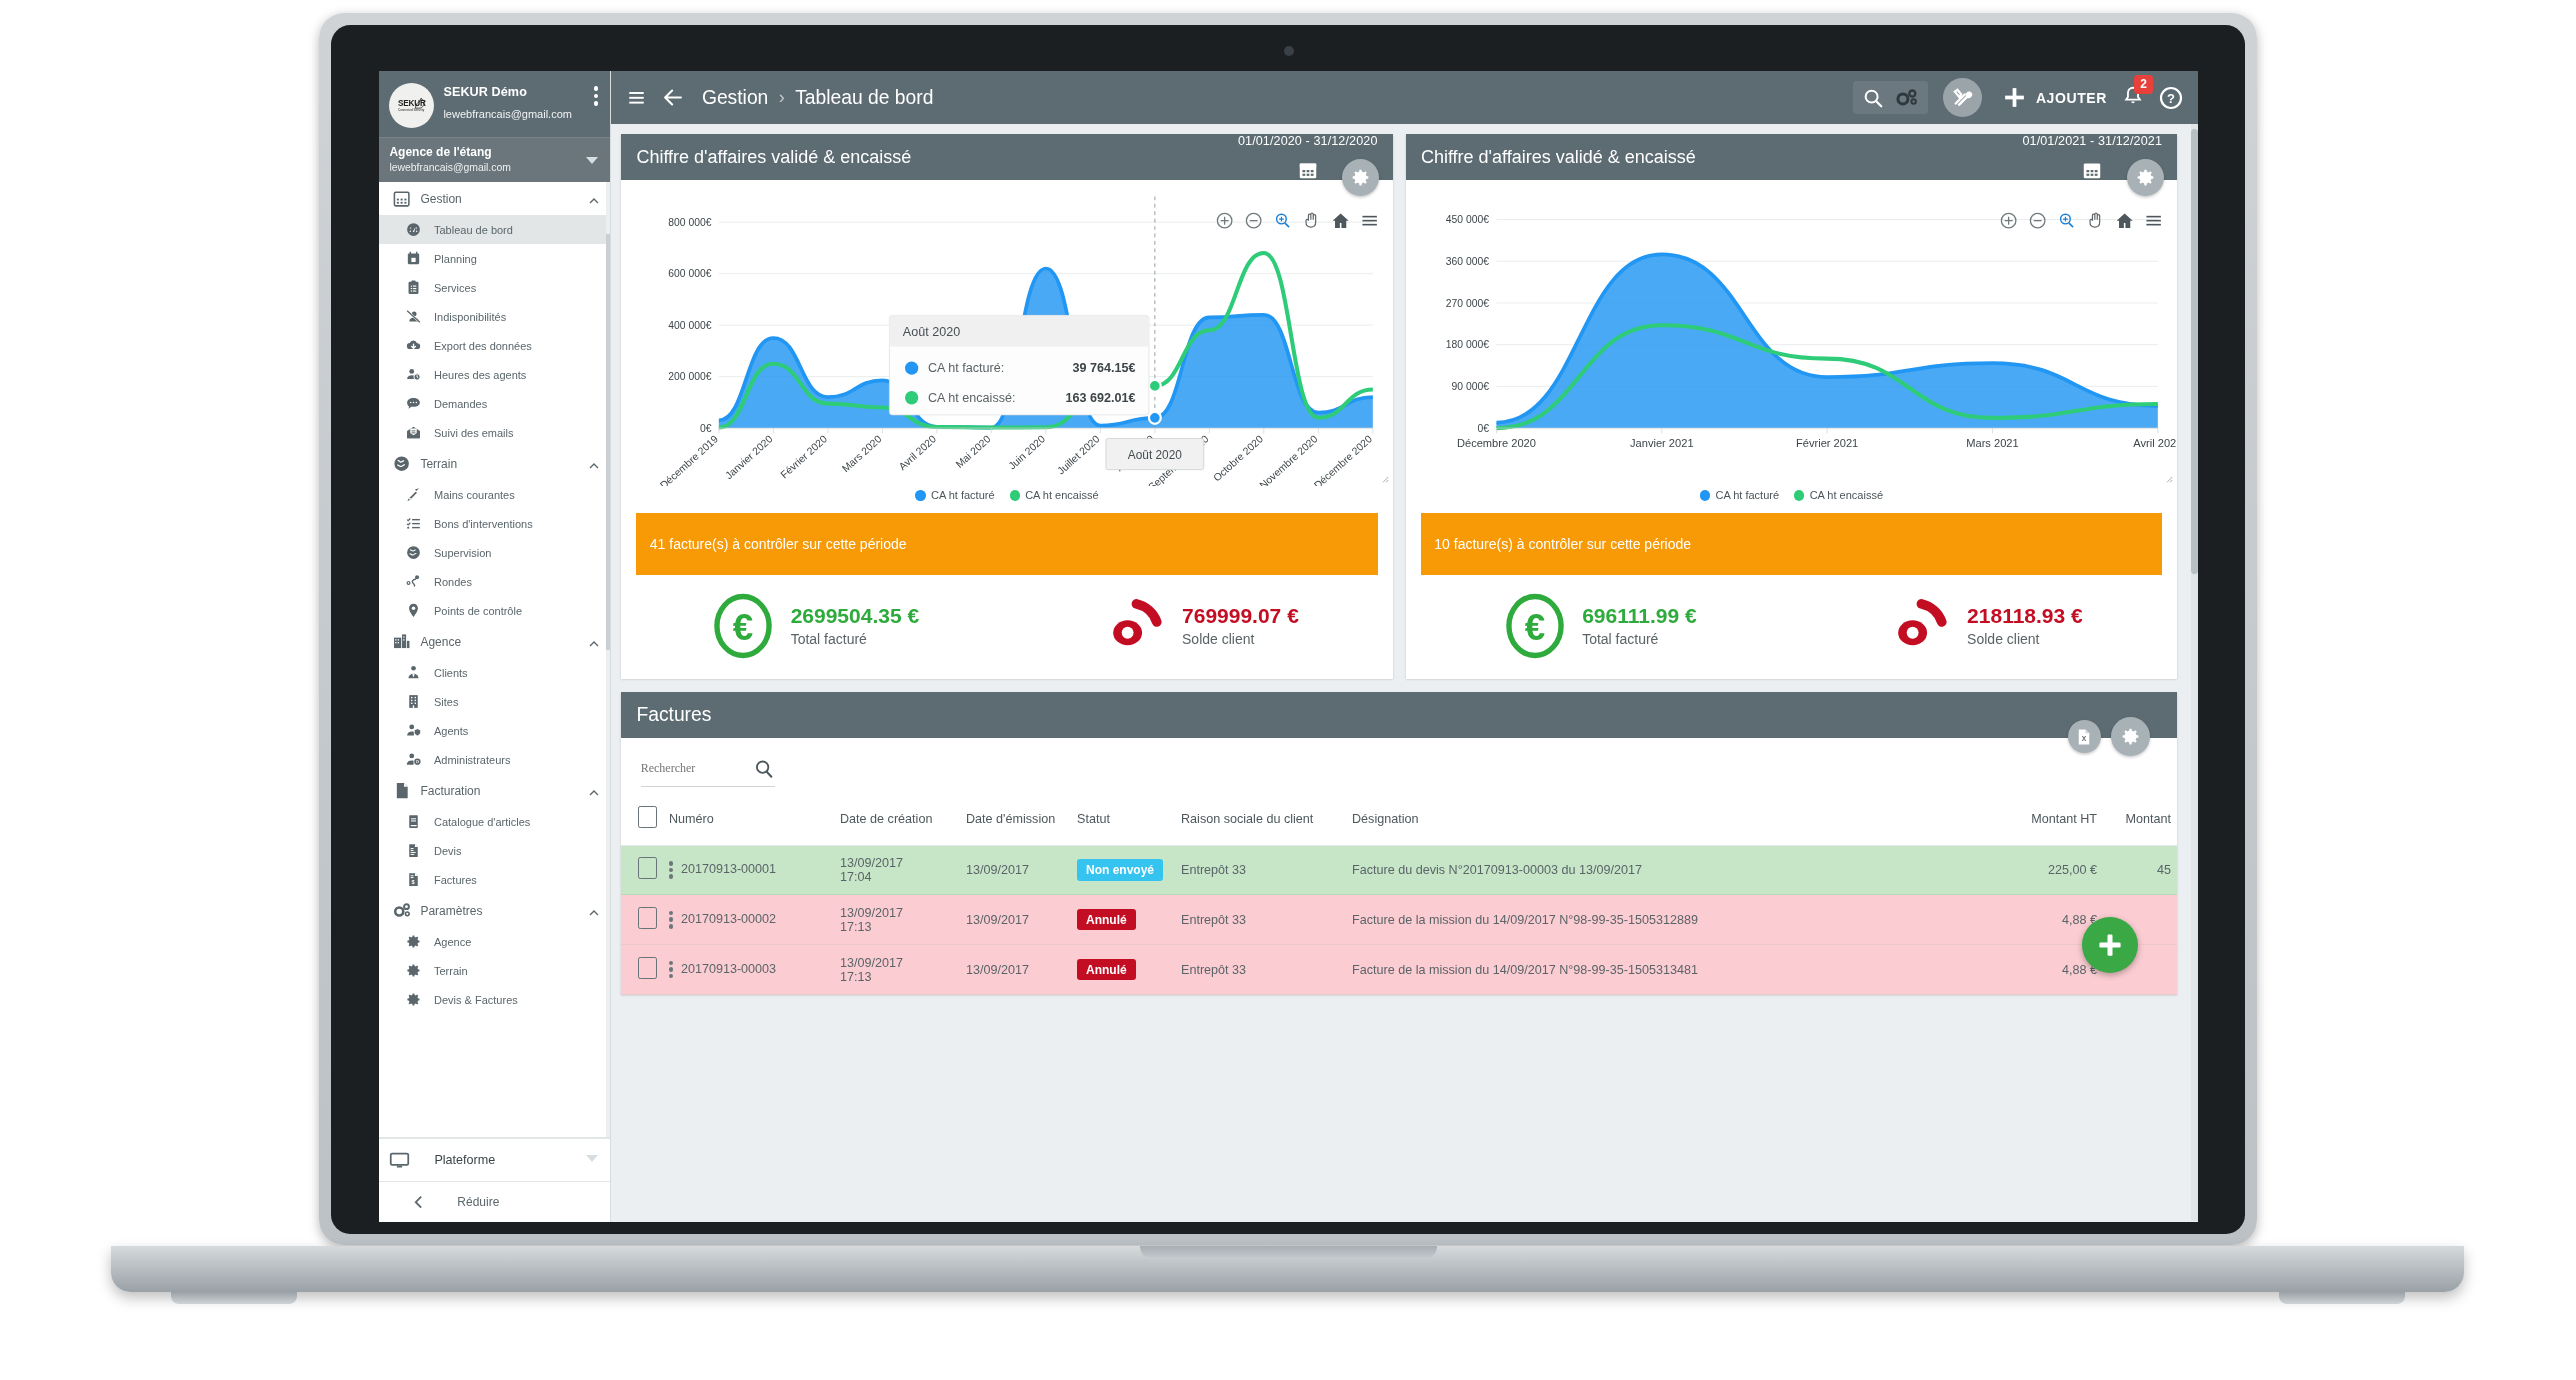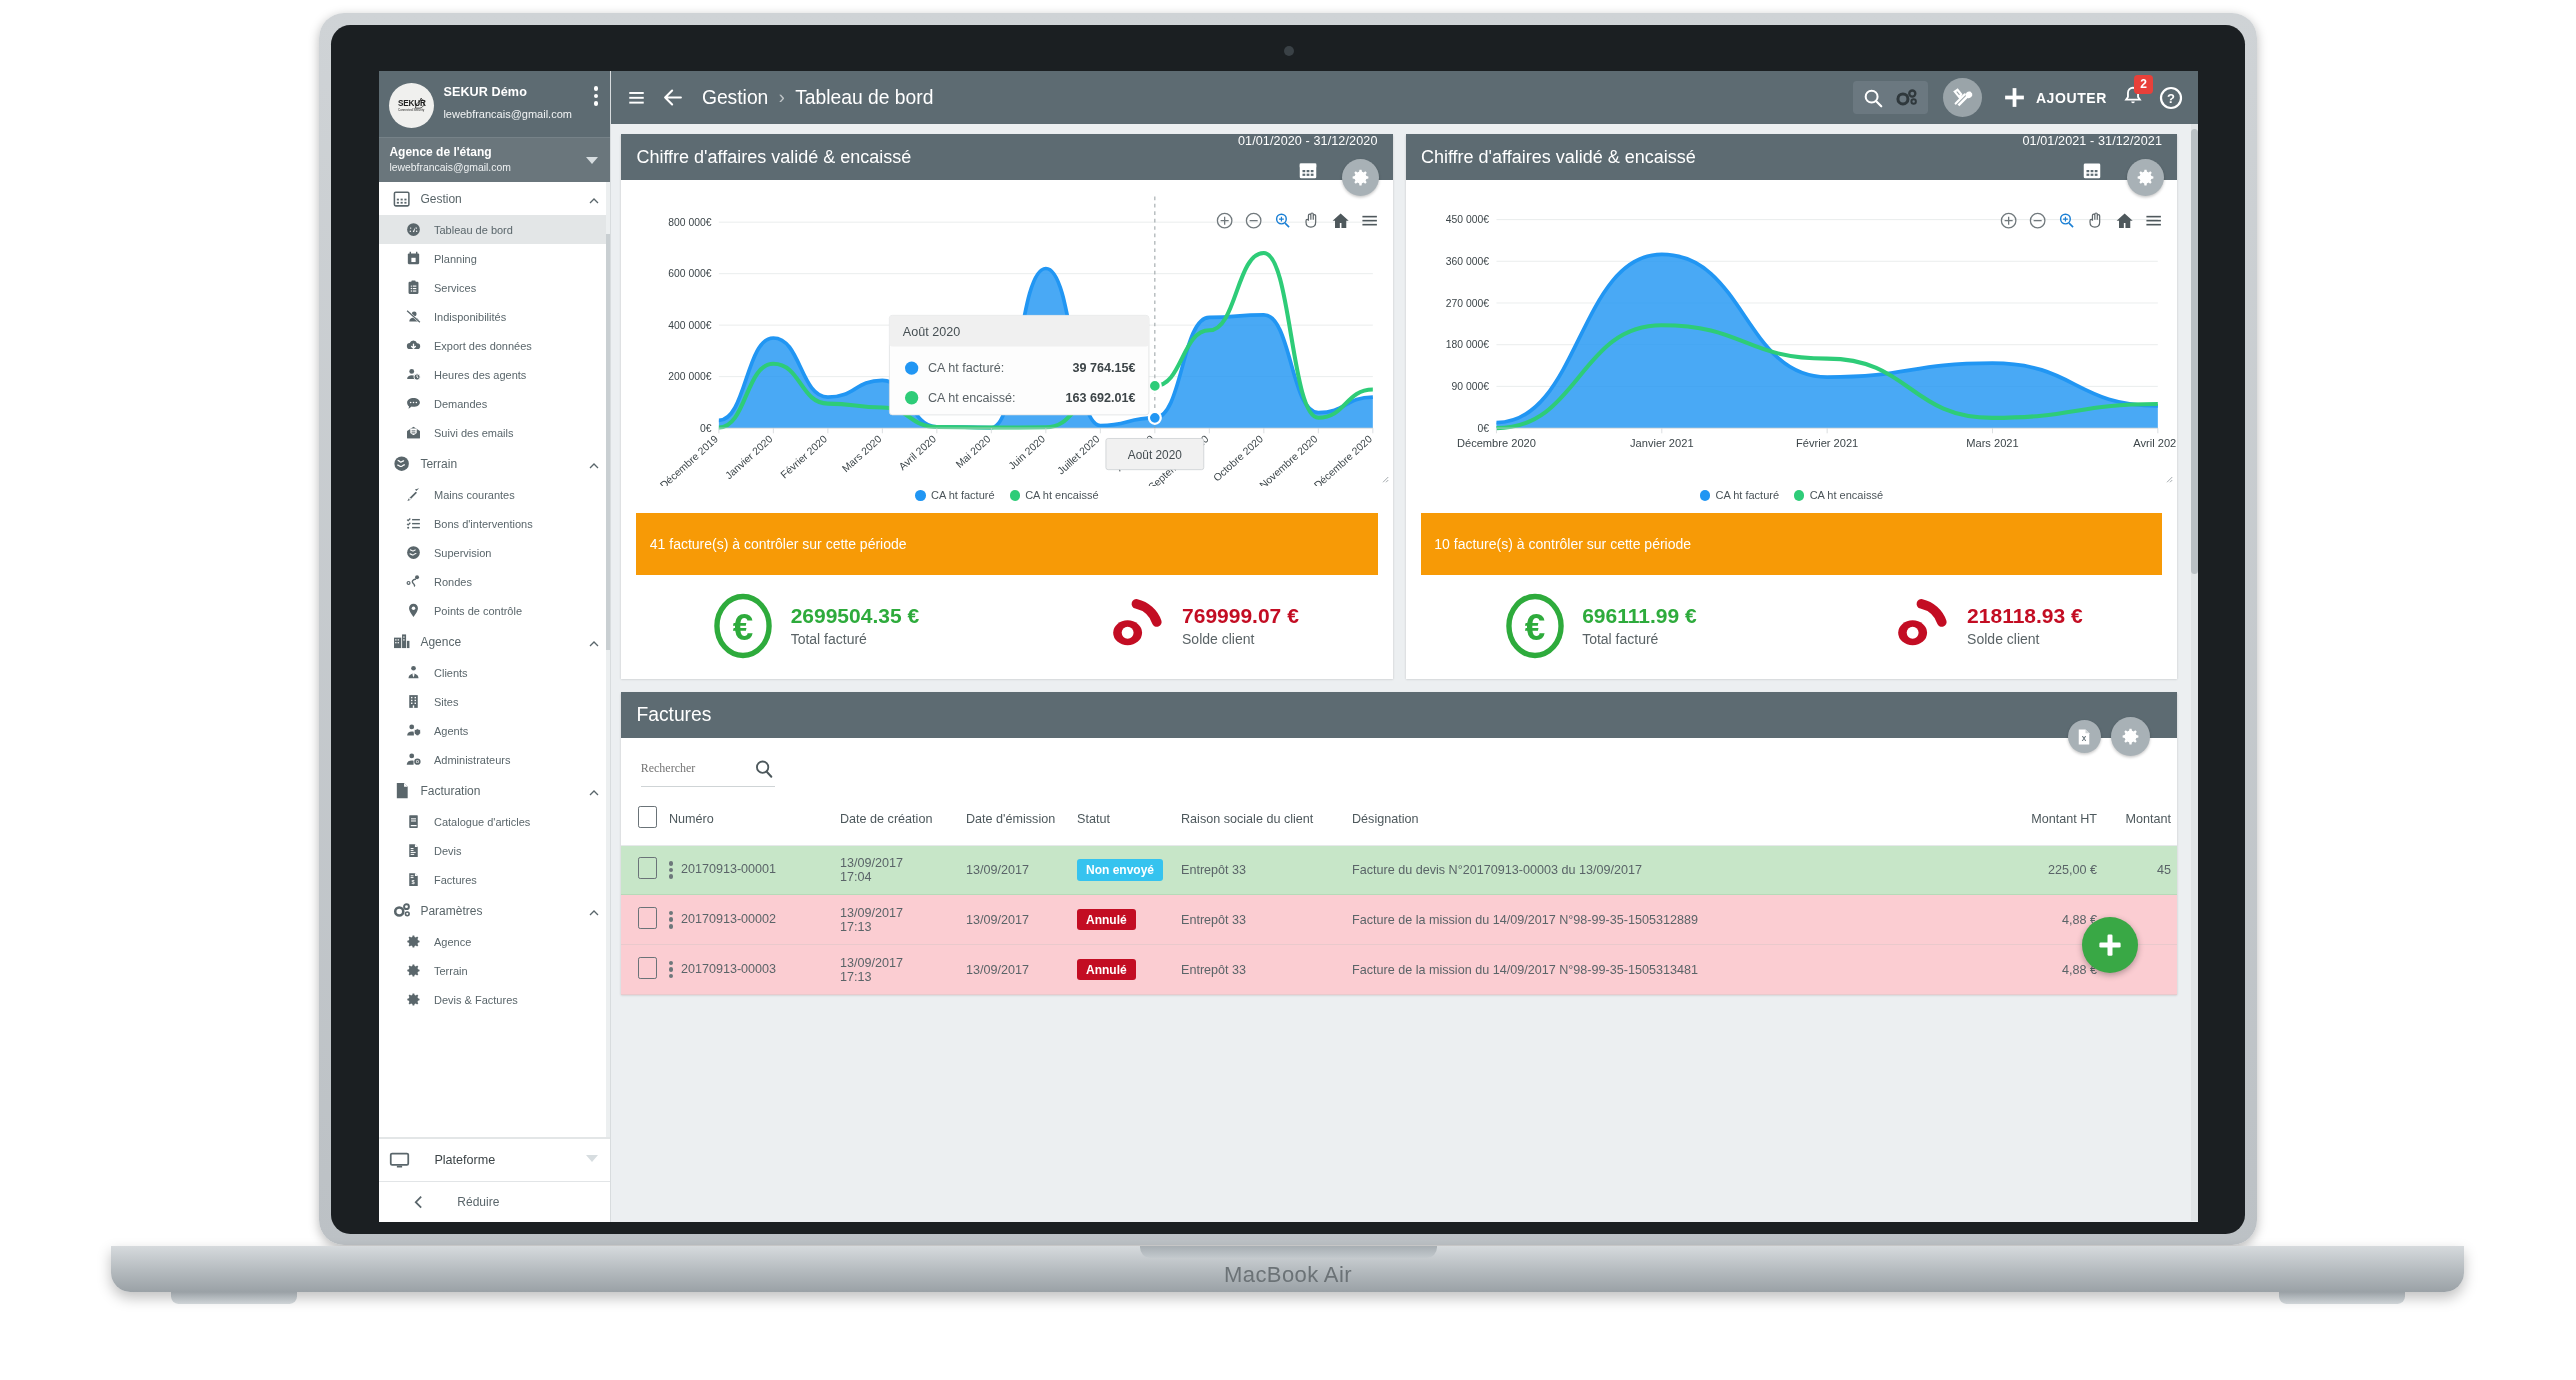--- a/index.html
+++ b/index.html
@@ -1191,15 +1191,14 @@
         </div>
       </div>
 
     </div>
   </div>
 
   <div class="base"></div>
   <div class="base-notch"></div>
   <div class="foot" style="left:171px"></div>
   <div class="foot" style="left:2279px"></div>
-  <div class="base-label">MacBook Air</div>
 </div>
 
 
 </body></html>

